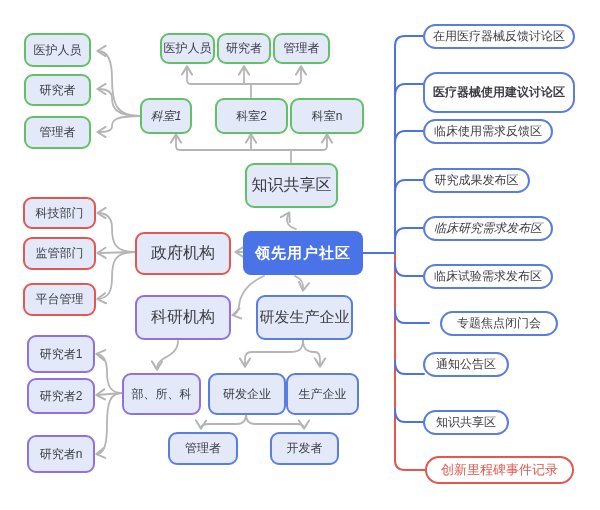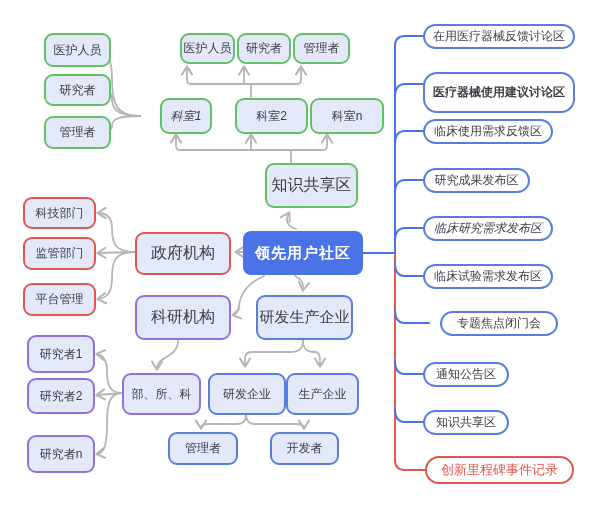--- a/index.html
+++ b/index.html
@@ -10,21 +10,21 @@
   }
   svg.wires{position:absolute;left:0;top:0;width:600px;height:510px;}
   .c{fill:none;stroke:var(--gray);stroke-width:1.8;stroke-linecap:round;stroke-linejoin:round;}
   .wb{fill:none;stroke:var(--blue_strong);stroke-width:2;stroke-linecap:round;}
   .wr{fill:none;stroke:var(--red);stroke-width:2;stroke-linecap:round;}
   .node{
     position:absolute;display:flex;align-items:center;justify-content:center;
     box-sizing:border-box;background:var(--box_fill);border:2px solid;
     border-radius:9px;font-size:12px;color:var(--text);white-space:nowrap;
   }
-  .green{border-color:var(--green);margin-left:20px;}
+  .green{border-color:var(--green);}
   .redb{border-color:var(--red);}
   .purple{border-color:var(--purple);}
   .blueb{border-color:var(--blue);}
   .big{font-size:16px;}
   .mid{font-size:15px;}
   .root{
     background:var(--blue_strong);border:none;color:#ffffff;
     font-weight:bold;font-size:15px;border-radius:8px;letter-spacing:1px;
   }
   .pill{
@@ -135,17 +135,17 @@
   <div class="node blueb" style="left:168px;top:432px;width:70px;height:33px;">管理者</div>
   <div class="node blueb" style="left:270px;top:432px;width:69px;height:33px;">开发者</div>
 
   <div class="pill" style="left:423px;top:24px;width:152px;height:25px;">在用医疗器械反馈讨论区</div>
   <div class="pill" style="left:423px;top:72px;width:152px;height:41px;font-weight:bold;">医疗器械使用建议讨论区</div>
   <div class="pill" style="left:423px;top:119px;width:130px;height:25px;">临床使用需求反馈区</div>
   <div class="pill" style="left:423px;top:168px;width:107px;height:25px;">研究成果发布区</div>
   <div class="pill" style="left:423px;top:216px;width:130px;height:25px;font-style:italic;">临床研究需求发布区</div>
   <div class="pill" style="left:423px;top:264px;width:130px;height:25px;">临床试验需求发布区</div>
   <div class="pill" style="left:440px;top:311px;width:118px;height:25px;">专题焦点闭门会</div>
-  <div class="pill" style="left:423px;top:362px;width:86px;height:25px;">通知公告区</div>
+  <div class="pill" style="left:423px;top:352px;width:86px;height:25px;">通知公告区</div>
   <div class="pill" style="left:423px;top:410px;width:86px;height:25px;">知识共享区</div>
   <div class="pill redp" style="left:425px;top:456px;width:149px;height:28px;">创新里程碑事件记录</div>
 
 </div>
 
 </body></html>

